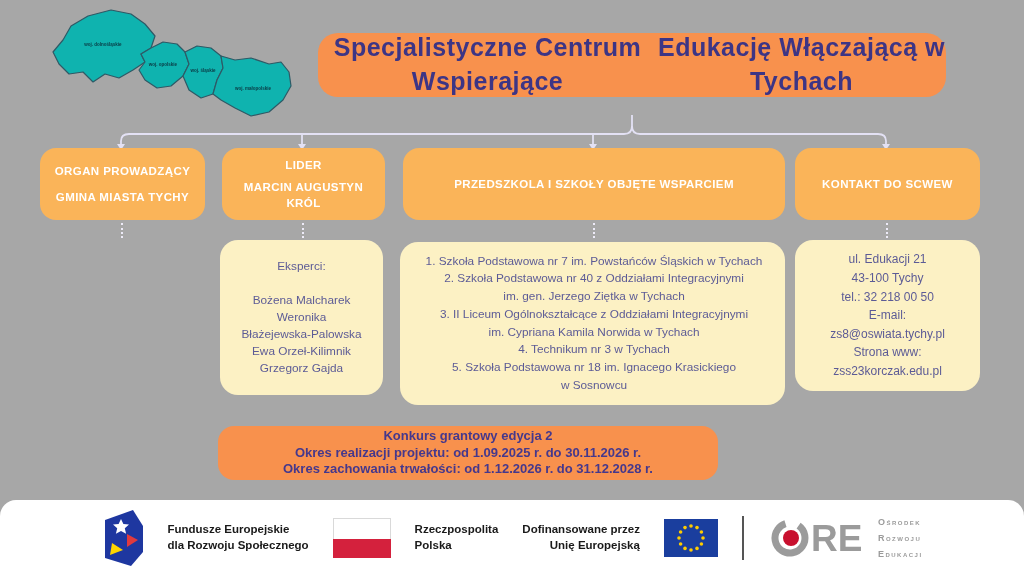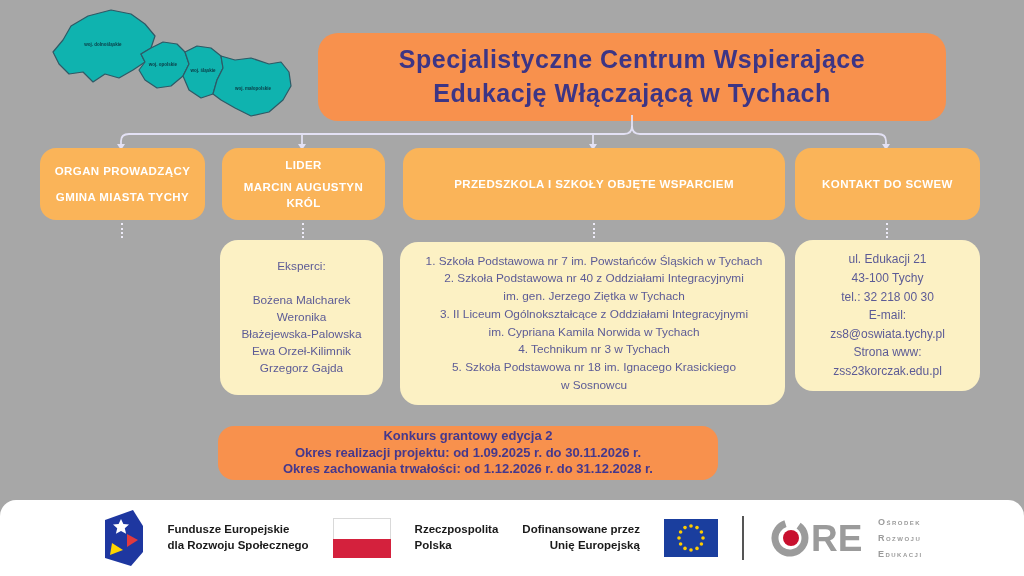--- a/index.html
+++ b/index.html
@@ -4,22 +4,22 @@
 <style>
   html,body{margin:0;padding:0;}
   body{width:1024px;height:576px;overflow:hidden;background:#a7a7a7;
        font-family:"Liberation Sans", sans-serif;}
   .canvas{position:relative;width:1024px;height:576px;background:#a7a7a7;}
 
   
   .map{position:absolute;left:33px;top:4px;width:270px;height:122px;}
 
   
-  .title-box{position:absolute;left:318px;top:33px;width:628px;height:88px;
-    background:#F8914D;border-radius:20px;display:flex;flex-direction:column;
+  .title-box{position:absolute;left:318px;top:33px;width:628px;height:64px;
+    background:#F8914D;border-radius:20px;display:flex;flex-direction:row;
     align-items:center;justify-content:center;color:#3D3585;font-weight:bold;
     font-size:25px;line-height:1.35;text-align:center;letter-spacing:.5px;}
 
   
   .connector{position:absolute;left:0;top:110px;width:1024px;height:42px;}
 
   
   .hbox{position:absolute;top:148px;height:72px;background:#FAB459;border-radius:16px;
     display:flex;flex-direction:column;align-items:center;justify-content:center;
     color:#fff;font-weight:bold;font-size:11.5px;letter-spacing:.4px;text-align:center;
@@ -135,21 +135,21 @@
       <div>im. gen. Jerzego Ziętka w Tychach</div>
       <div>3. II Liceum Ogólnokształcące z Oddziałami Integracyjnymi</div>
       <div>im. Cypriana Kamila Norwida w Tychach</div>
       <div>4. Technikum nr 3 w Tychach</div>
       <div>5. Szkoła Podstawowa nr 18 im. Ignacego Krasickiego</div>
       <div>w Sosnowcu</div>
     </div>
   <div class="bbox b4">
       <div>ul. Edukacji 21</div>
       <div>43-100 Tychy</div>
-      <div>tel.: 32 218 00 30</div>
+      <div>tel.: 32 218 00 50</div>
       <div>E-mail:</div>
       <div>zs8@oswiata.tychy.pl</div>
       <div>Strona www:</div>
       <div>zss23korczak.edu.pl</div>
     </div>
 
   <div class="banner">
       <div>Konkurs grantowy edycja 2</div>
       <div>Okres realizacji projektu: od 1.09.2025 r. do 30.11.2026 r.</div>
       <div>Okres zachowania trwałości: od 1.12.2026 r. do 31.12.2028 r.</div>

